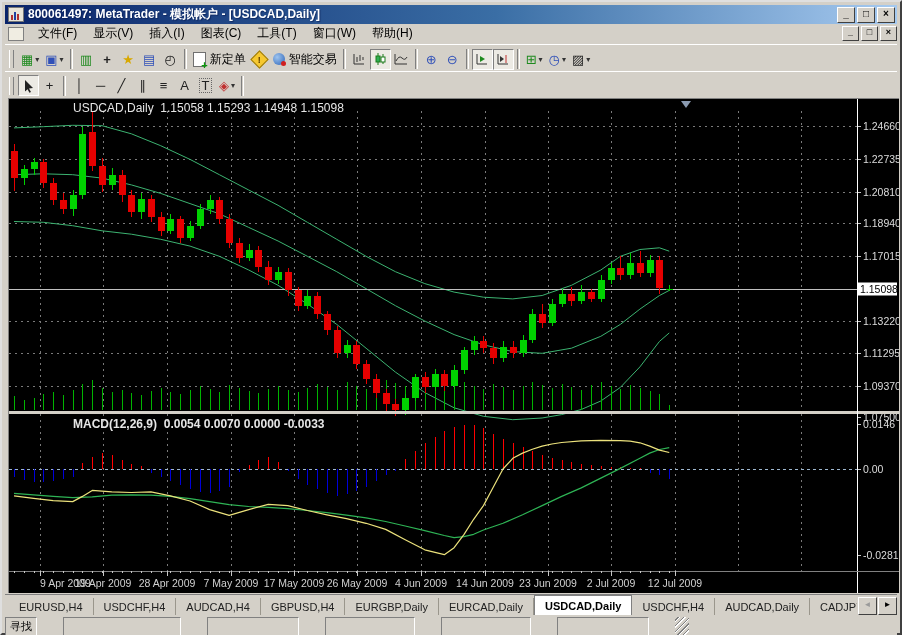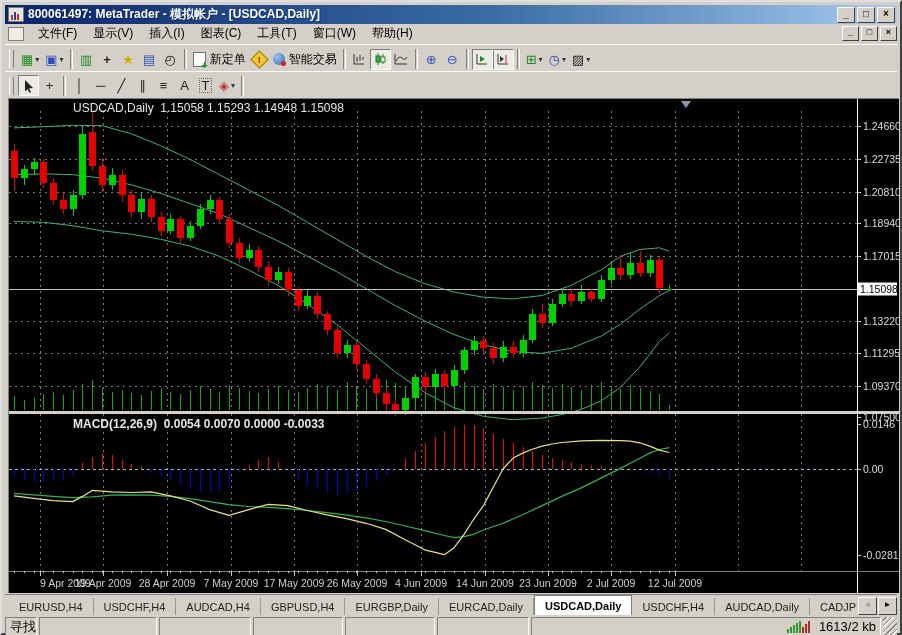--- a/index.html
+++ b/index.html
@@ -67,21 +67,21 @@
     display:flex;align-items:flex-end;font-size:11px;border-top:1px solid #808080;padding-left:4px;}
   .tab{height:17px;display:flex;align-items:center;padding:0 10px;color:#222;
     border-right:1px solid #9a968c;white-space:nowrap;overflow:hidden;flex:none;}
   .tab.active{background:#fff;border:1px solid #808080;border-bottom:none;font-weight:bold;height:19px;color:#000;}
   #tabbar .spacer{flex:1;}
   .scrollbtn{width:17px;height:16px;background:#d4d0c8;border:1px solid;border-color:#fff #404040 #404040 #fff;
     font-size:8px;text-align:center;line-height:14px;flex:none;margin-left:1px;}
   .scrollbtn.disabled{color:#9a9a9a;}
   
   #statusbar{position:absolute;left:3px;top:613px;right:3px;height:19px;display:flex;align-items:stretch;
-    font-size:13px;background:#d4d0c8;padding-top:2px;}
+    font-size:11px;background:#d4d0c8;padding-top:2px;gap:24px;}
   .scell{border:1px solid;border-color:#808080 #fff #fff #808080;margin-right:2px;
     display:flex;align-items:center;padding:0 4px;white-space:nowrap;overflow:hidden;}
   .scell.grow{flex:1;justify-content:flex-end;}
   .connbars{display:flex;align-items:flex-end;height:12px;margin-right:8px;}
   .connbars i{width:2px;margin-right:1px;background:#2f9a2f;display:block;}
   .connbars i.r{background:#b22a2a;}
   .gripcorner{width:14px;background:
     repeating-linear-gradient(135deg,#d4d0c8 0 2px,#808080 2px 3px,#fff 3px 4px);}
 </style>
 </head>
@@ -718,29 +718,16 @@
     <span class="scrollbtn">►</span>
   </div>
 
   <div id="statusbar">
     <div class="scell" style="width:22px">寻找</div>
     <div class="scell" style="width:108px"></div>
     <div class="scell" style="width:82px"></div>
     <div class="scell" style="width:80px"></div>
     <div class="scell" style="width:80px"></div>
     <div class="scell" style="width:82px"></div>
-    <div class="scell grow">
-      <span class="connbars">
-        <i style="height:4px"></i>
-          <i style="height:6px"></i>
-          <i style="height:8px"></i>
-          <i style="height:10px"></i>
-          <i style="height:12px"></i>
-        <i class="r" style="height:6px"></i>
-          <i class="r" style="height:9px"></i>
-          <i class="r" style="height:12px"></i>
-      </span>
-      <span>1613/2 kb</span>
-    </div>
     <div class="gripcorner"></div>
   </div>
 
 </div>
 
 </body></html>

